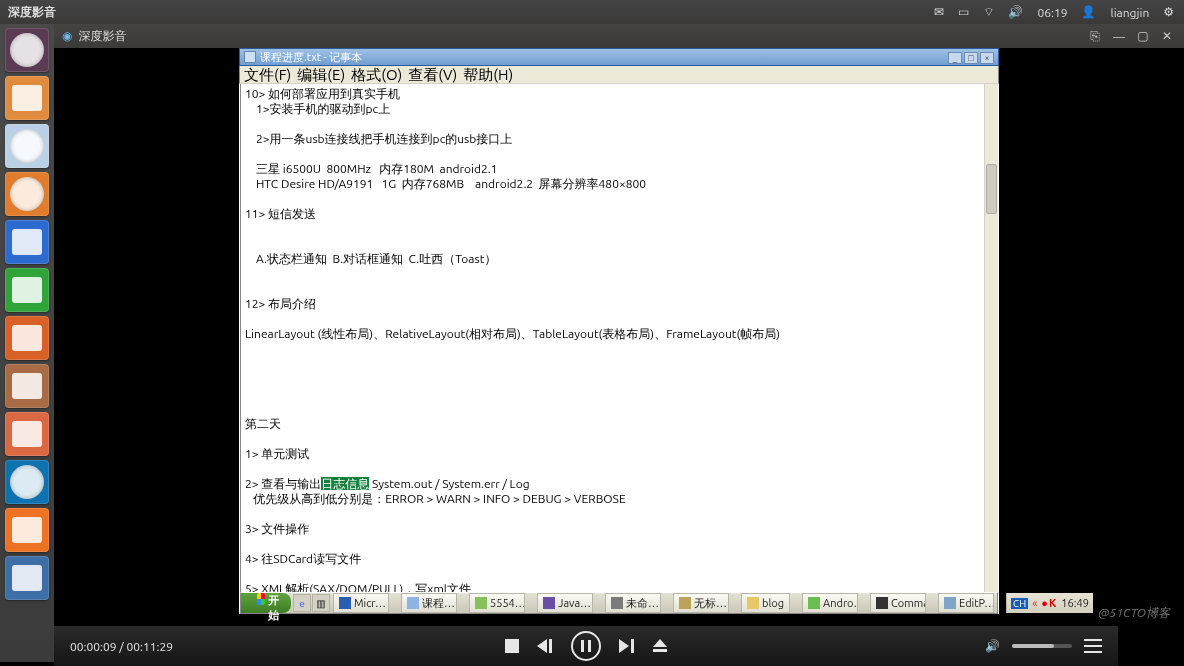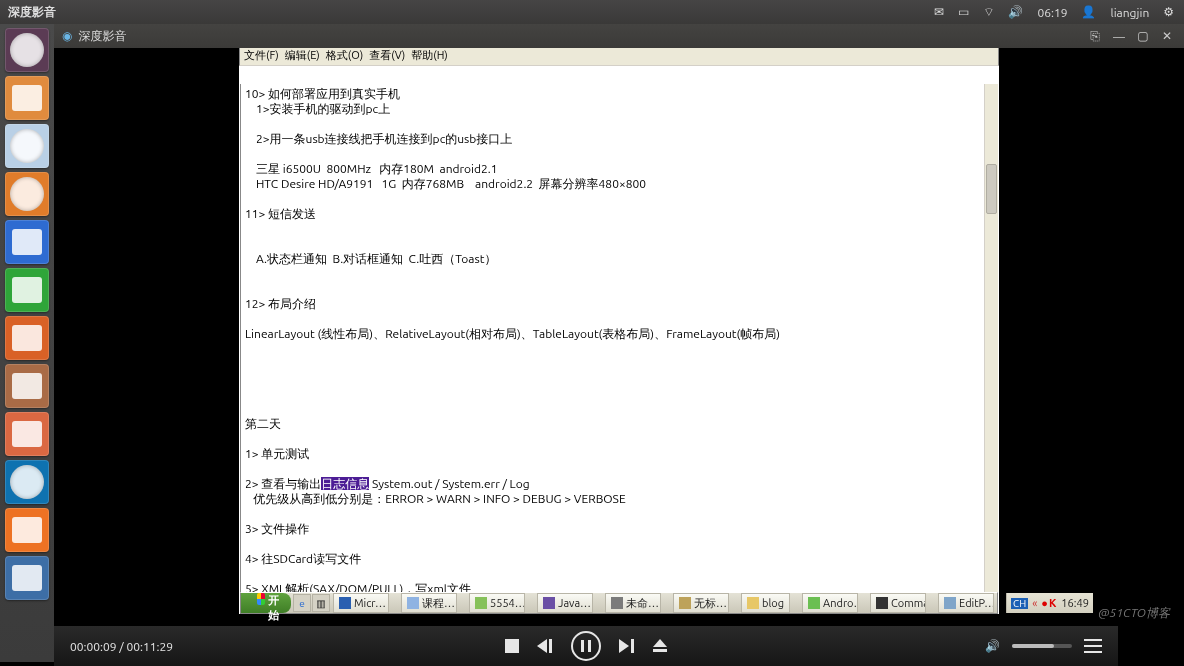--- a/index.html
+++ b/index.html
@@ -25,24 +25,24 @@
 
 
 #video-frame { position:absolute; left:54px; top:48px; width:1130px; height:580px; background:#000; display:flex; align-items:flex-start; justify-content:center; }
 #screenshot { margin-top:0; width:760px; height:566px; background:#fff; position:relative; font-family:"SimSun","NSimSun",monospace; font-size:12px; }
 
 
 .np-title { height:18px; background:linear-gradient(#9fc1e6,#6f9ed1); font-size:11px; color:#fff; display:flex; align-items:center; padding:0 4px; border:1px solid #2b5a9c; }
 .np-title .np-ico { width:12px;height:12px;background:#cfe0f2;border:1px solid #6188b4;margin-right:4px; }
 .np-title .np-spacer { flex:1; }
 .np-title .np-btns span { display:inline-block; width:14px;height:12px;background:#c9d9ec;border:1px solid #6a8bb4;margin-left:2px;font-size:9px;text-align:center;color:#2c466a;line-height:10px; }
-.np-menu { height:18px; background:#ece9d8; border-bottom:1px solid #d4d0c8; font-size:11px; color:#000; padding-left:4px; border-left:1px solid #888;border-right:1px solid #888; }
+.np-menu { height:18px; background:#ece9d8; border-bottom:1px solid #d4d0c8; font-size:15px; color:#000; padding-left:4px; border-left:1px solid #888;border-right:1px solid #888; }
 .np-menu span { margin-right:6px; }
 .np-body { position:absolute; top:36px; left:1px; right:1px; bottom:22px; background:#fff; color:#000; padding:2px 4px; line-height:15px; white-space:pre; overflow:hidden; border-left:1px solid #888;border-right:1px solid #888; }
-.sel { background:#4c1d95; color:#fff; }
+.sel { background:#15803d; color:#fff; }
 .watermark { position:absolute; left:50%; top:296px; transform:translateX(-50%); color:rgba(0,0,200,0.15); font-size:16px; font-family:Arial; letter-spacing:1px; }
 .np-scroll { position:absolute; right:1px; top:36px; bottom:22px; width:14px; background:#ece9d8; border-left:1px solid #d4d0c8; }
 .np-scroll .thumb { position:absolute; left:1px; right:1px; top:80px; height:50px; background:#cdcac0; border:1px solid #b0ada2; border-radius:2px; }
 
 
 .win-taskbar { position:absolute; left:1px; right:1px; bottom:0; height:22px; background:linear-gradient(#e4e2d6,#cac7b8); border-top:1px solid #fff; display:flex; align-items:center; font-size:11px; color:#1a1a1a; border-left:1px solid #888;border-right:1px solid #888;border-bottom:1px solid #888; }
 .win-start { background:linear-gradient(#5fa23e,#3f7e26); color:#fff; height:20px; padding:0 8px 0 16px; display:flex; align-items:flex-start; border-radius:0 8px 8px 0; margin-right:2px; font-weight:bold; }
 .win-start .flag { width:12px;height:12px;margin-right:3px;display:inline-block;background:conic-gradient(#e03 0 25%,#3c3 0 50%,#38f 0 75%,#fc0 0); border-radius:2px; }
 .win-ql { display:flex;align-items:center;gap:1px;margin-right:3px; }
 .win-ql span { width:18px;height:18px;background:#d5d2c5;border:1px solid #b5b2a4;display:inline-flex;align-items:center;justify-content:center;font-size:10px; }
@@ -128,20 +128,28 @@
     <span class="spacer"></span>
     <span class="win-btn">⎘</span>
     <span class="win-btn">—</span>
     <span class="win-btn">▢</span>
     <span class="win-btn">✕</span>
   </div>
 </div>
 
 <div id="video-frame">
   <div id="screenshot">
+    <div class="np-title">
+      <span class="np-ico"></span>
+      <span>课程进度.txt - 记事本</span>
+      <span class="np-spacer"></span>
+      <span class="np-btns">
+        <span>_</span><span>□</span><span>×</span>
+      </span>
+    </div>
     <div class="np-menu"><span>文件(F)</span><span>编辑(E)</span><span>格式(O)</span><span>查看(V)</span><span>帮助(H)</span></div>
     <div class="np-body">10&gt; 如何部署应用到真实手机
     1&gt;安装手机的驱动到pc上
 
     2&gt;用一条usb连接线把手机连接到pc的usb接口上
 
     三星 i6500U  800MHz   内存180M  android2.1
     HTC Desire HD/A9191   1G  内存768MB    android2.2  屏幕分辨率480×800
 
 11&gt; 短信发送

